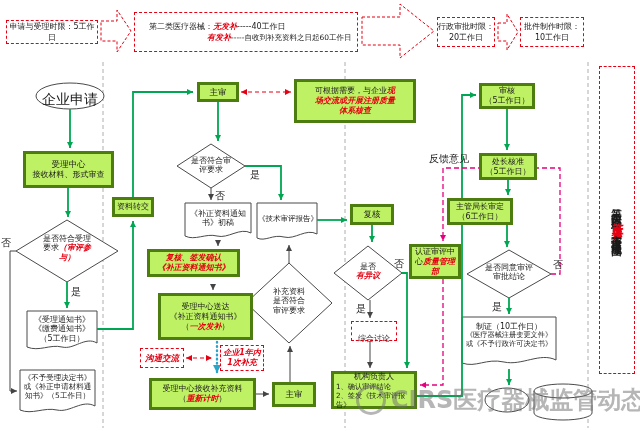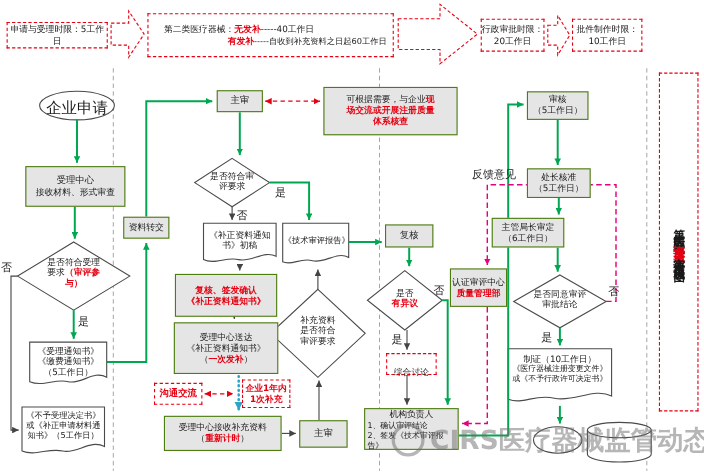--- a/index.html
+++ b/index.html
@@ -1,24 +1,24 @@
 <!DOCTYPE html>
 <html><head>
 <meta charset="utf-8">
 <style>
   html,body{margin:0;padding:0;background:#fff;}
   #stage{position:relative;width:640px;height:431px;background:#fff;overflow:hidden;
          font-family:"DejaVu Sans","Liberation Sans",sans-serif;color:#1a1a1a;}
   #wires{position:absolute;left:0;top:0;z-index:1;}
-  .box{position:absolute;z-index:10;background:#e5e5e5;border:1px solid #4d7c0f;box-sizing:border-box;
+  .box{position:absolute;z-index:10;background:#bef264;border:3px solid #4d7c0f;box-sizing:border-box;
        display:flex;flex-direction:column;justify-content:center;align-items:center;
        text-align:center;font-size:8.5px;line-height:1.25;}
   .txt{position:absolute;z-index:10;text-align:center;font-size:14px;line-height:1.18;}
   .lbl{position:absolute;z-index:12;font-size:10px;color:#222;}
-  .red{color:#E60012;font-weight:bold;}
+  .red{color:#E60012;font-weight:bold;font-style:italic;}
   .dashred{border:1px dashed #E60012;background:#fff;}
   .bannerbox{position:absolute;z-index:10;border:1px dashed #E60012;box-sizing:border-box;
        font-size:8px;display:flex;flex-direction:column;justify-content:center;text-align:center;}
   .f8{font-size:8px;} .f75{font-size:7.5px;} .f72{font-size:7.2px;}
   .blk{display:block;}
   #vtitle{position:absolute;z-index:10;border:1px dashed #E60012;box-sizing:border-box;
        display:flex;align-items:center;justify-content:center;}
   #vtitle .vt{writing-mode:vertical-rl;text-orientation:upright;font-size:10.5px;font-weight:bold;
        letter-spacing:2px;}
   #watermark{position:absolute;z-index:50;display:flex;align-items:center;gap:5px;
@@ -162,21 +162,21 @@
   <span>资料转交</span>
 </div>
 <div class="box" style="left:197px;top:82px;width:42px;height:20px;">
   <span>主审</span>
 </div>
 <div class="box f8" style="left:294px;top:79px;width:122px;height:44px;padding:18px;">
   <span><span>可根据需要，与企业</span><span class="red">现场交流或开展注册质量体系核查</span></span>
 </div>
 <div class="txt f8" style="left:191px;top:156px;width:40px;">是否符合审评要求</div>
 <div class="txt f8" style="left:188px;top:209px;width:60px;">《补正资料通知书》初稿</div>
-<div class="box f8" style="left:159px;top:249px;width:93px;height:39px;">
+<div class="box f8" style="left:147px;top:249px;width:93px;height:28px;">
   <span class="red blk">复核、签发确认</span>
   <span class="red blk">《补正资料通知书》</span>
 </div>
 <div class="box f8" style="left:158px;top:293px;width:95px;height:47px;">
   <span class="blk">受理中心送达</span>
   <span class="blk">《补正资料通知书》</span>
   <span class="blk"><span>（</span><span class="red">一次发补</span><span>）</span></span>
 </div>
 <div class="box dashred" style="left:140px;top:348px;width:44px;height:20px;">
   <span class="red">沟通交流</span>

